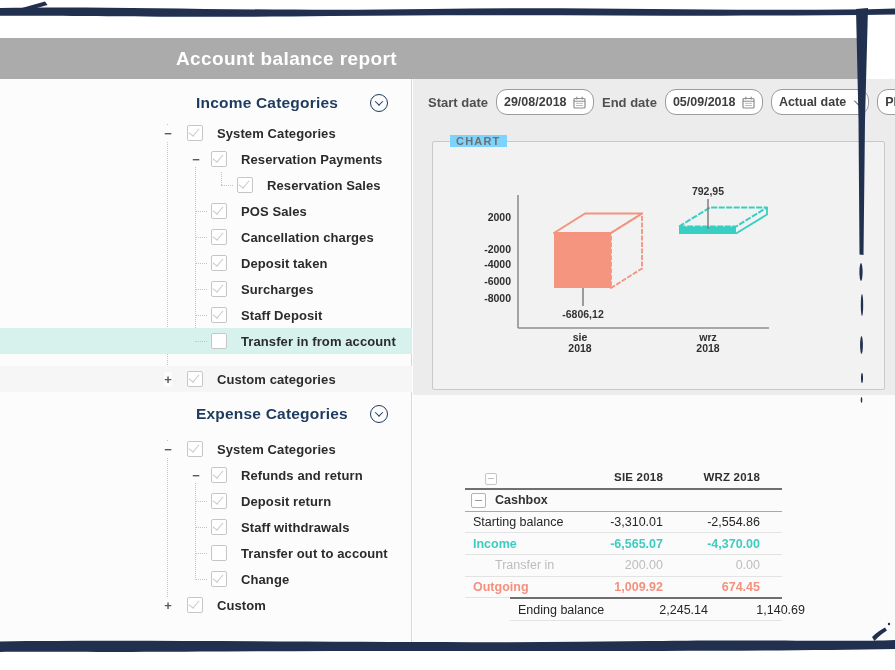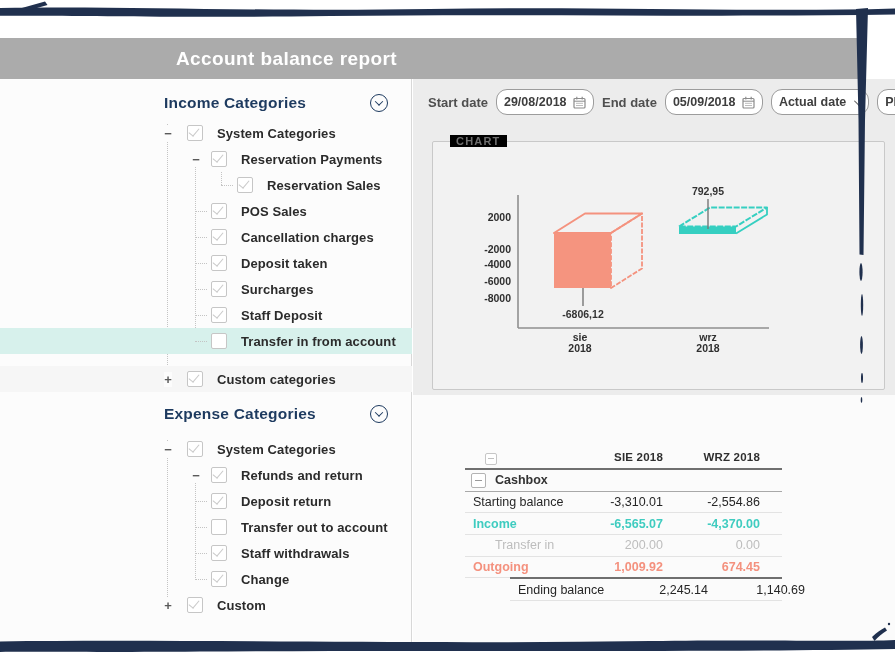--- a/index.html
+++ b/index.html
@@ -14,21 +14,21 @@
   
   .body{position:absolute;left:0;top:79px;width:895px;height:564px;}
   .left-panel{position:absolute;left:0;top:0;width:412px;height:564px;background:#fcfcfc;
         border-right:1px solid #d8d8d8;box-sizing:border-box;}
   .right-area{position:absolute;left:413px;top:0;width:482px;height:564px;
         background:linear-gradient(to bottom,#ececec 0,#ececec 316px,#fbfbfb 316px,#fbfbfb 100%);}
 
   
   .panel-header{position:absolute;left:164px;width:224px;height:24px;display:flex;
         align-items:center;justify-content:space-between;}
-  .panel-header .ptitle{color:#1d3a5f;font-size:15.5px;font-weight:700;letter-spacing:.2px;}
+  .panel-header .ptitle{color:#1d3a5f;font-size:15.5px;font-weight:700;letter-spacing:.2px;margin-left:32px;}
   .ph-income{top:12px;} .ph-expense{top:323px;}
   .circle-chev{width:16px;height:16px;border:1.6px solid #1d3a5f;border-radius:50%;
         display:flex;align-items:center;justify-content:center;flex:none;cursor:pointer;}
   .circle-chev i{display:block;width:5px;height:5px;border-right:1.5px solid #1d3a5f;
         border-bottom:1.5px solid #1d3a5f;transform:rotate(45deg) translate(-1px,-1px);}
 
   
   .tree{position:absolute;left:0;width:412px;}
   .income-tree{top:41px;} .expense-tree{top:357px;}
   .guide{position:absolute;width:0;border-left:1.4px dotted #c4c4c4;}
@@ -60,30 +60,30 @@
   .box input{border:0;outline:0;padding:0;width:62px;font:600 12.5px "Liberation Sans",sans-serif;
         color:#3e3e3e;background:transparent;}
   .ddl{font-size:12.5px;font-weight:600;color:#3e3e3e;cursor:pointer;white-space:nowrap;}
   .chev{width:6px;height:6px;border-right:1.6px solid #5a5a5a;border-bottom:1.6px solid #5a5a5a;
         transform:rotate(45deg) translateY(-2px);margin-left:8px;flex:none;}
   .calsvg{margin-left:7px;flex:none;}
 
   
   .chartbox{position:absolute;left:19px;top:62px;width:453px;height:249px;border:1px solid #c9c9c9;
         border-radius:2px;background:#f2f2f2;box-sizing:border-box;}
-  .chartbox .legend{position:absolute;top:-7px;left:17px;background:#000000;padding:0 6px;
+  .chartbox .legend{position:absolute;top:-7px;left:17px;background:#7dd3fc;padding:0 6px;
         font-size:11px;font-weight:700;letter-spacing:1.2px;color:#6f6f6f;}
   .chartbox svg{position:absolute;left:0;top:0;}
   .ctext{font:600 10.5px "Liberation Sans",sans-serif;fill:#2f2f2f;}
   .cval{font:600 10.5px "Liberation Sans",sans-serif;fill:#333;}
 
   
   .btable{position:absolute;left:52px;top:366px;width:317px;font-size:12.5px;color:#2b2b2b;}
   .thead{display:grid;grid-template-columns:110px 88px 97px;height:23px;align-items:center;
-        border-bottom:2px solid #6f6f6f;}
+        border-bottom:2px solid #6f6f6f;margin-top:20px;}
   .th{font-size:11.5px;font-weight:700;color:#2f2f2f;text-align:right;letter-spacing:.2px;}
   .boxicon{display:inline-flex;align-items:center;justify-content:center;width:13px;height:13px;
         border:1px solid #b3b3b3;border-radius:2px;background:#fff;position:relative;cursor:pointer;}
   .boxicon::after{content:'';width:7px;border-top:1.4px solid #9a9a9a;}
   .th-first .boxicon{width:10px;height:10px;margin-left:20px;border-color:#c6c6c6;}
   .th-first .boxicon::after{width:6px;border-top-color:#c0c0c0;}
   .trow2{display:grid;grid-template-columns:110px 88px 97px;height:20.7px;align-items:center;
         border-bottom:1px solid #e3e3e3;font-weight:600;}
   .trow2:first-of-type{border-bottom-color:#a8a8a8;}
   .trow2:last-of-type{border-top:2px solid #6f6f6f;margin-top:-1px;margin-left:45px;}
@@ -209,30 +209,30 @@
             <span class="cb"></span>
             <span class="tlabel">Refunds and return</span>
           </div>
 
           <div class="trow depth-1 expander-elbow checked">
             <span class="expander"></span>
             <span class="cb"></span>
             <span class="tlabel">Deposit return</span>
           </div>
 
+          <div class="trow depth-1 expander-elbow checked">
+            <span class="expander"></span>
+            <span class="cb"></span>
+            <span class="tlabel">Staff withdrawals</span>
+          </div>
+
           <div class="trow depth-1 expander-elbow">
             <span class="expander"></span>
             <span class="cb"></span>
             <span class="tlabel">Transfer out to account</span>
-          </div>
-
-          <div class="trow depth-1 expander-elbow checked">
-            <span class="expander"></span>
-            <span class="cb"></span>
-            <span class="tlabel">Staff withdrawals</span>
           </div>
 
           <div class="trow depth-1 expander-elbow checked">
             <span class="expander"></span>
             <span class="cb"></span>
             <span class="tlabel">Change</span>
           </div>
 
           <div class="trow depth-0 expander-plus checked">
             <span class="expander"></span>

